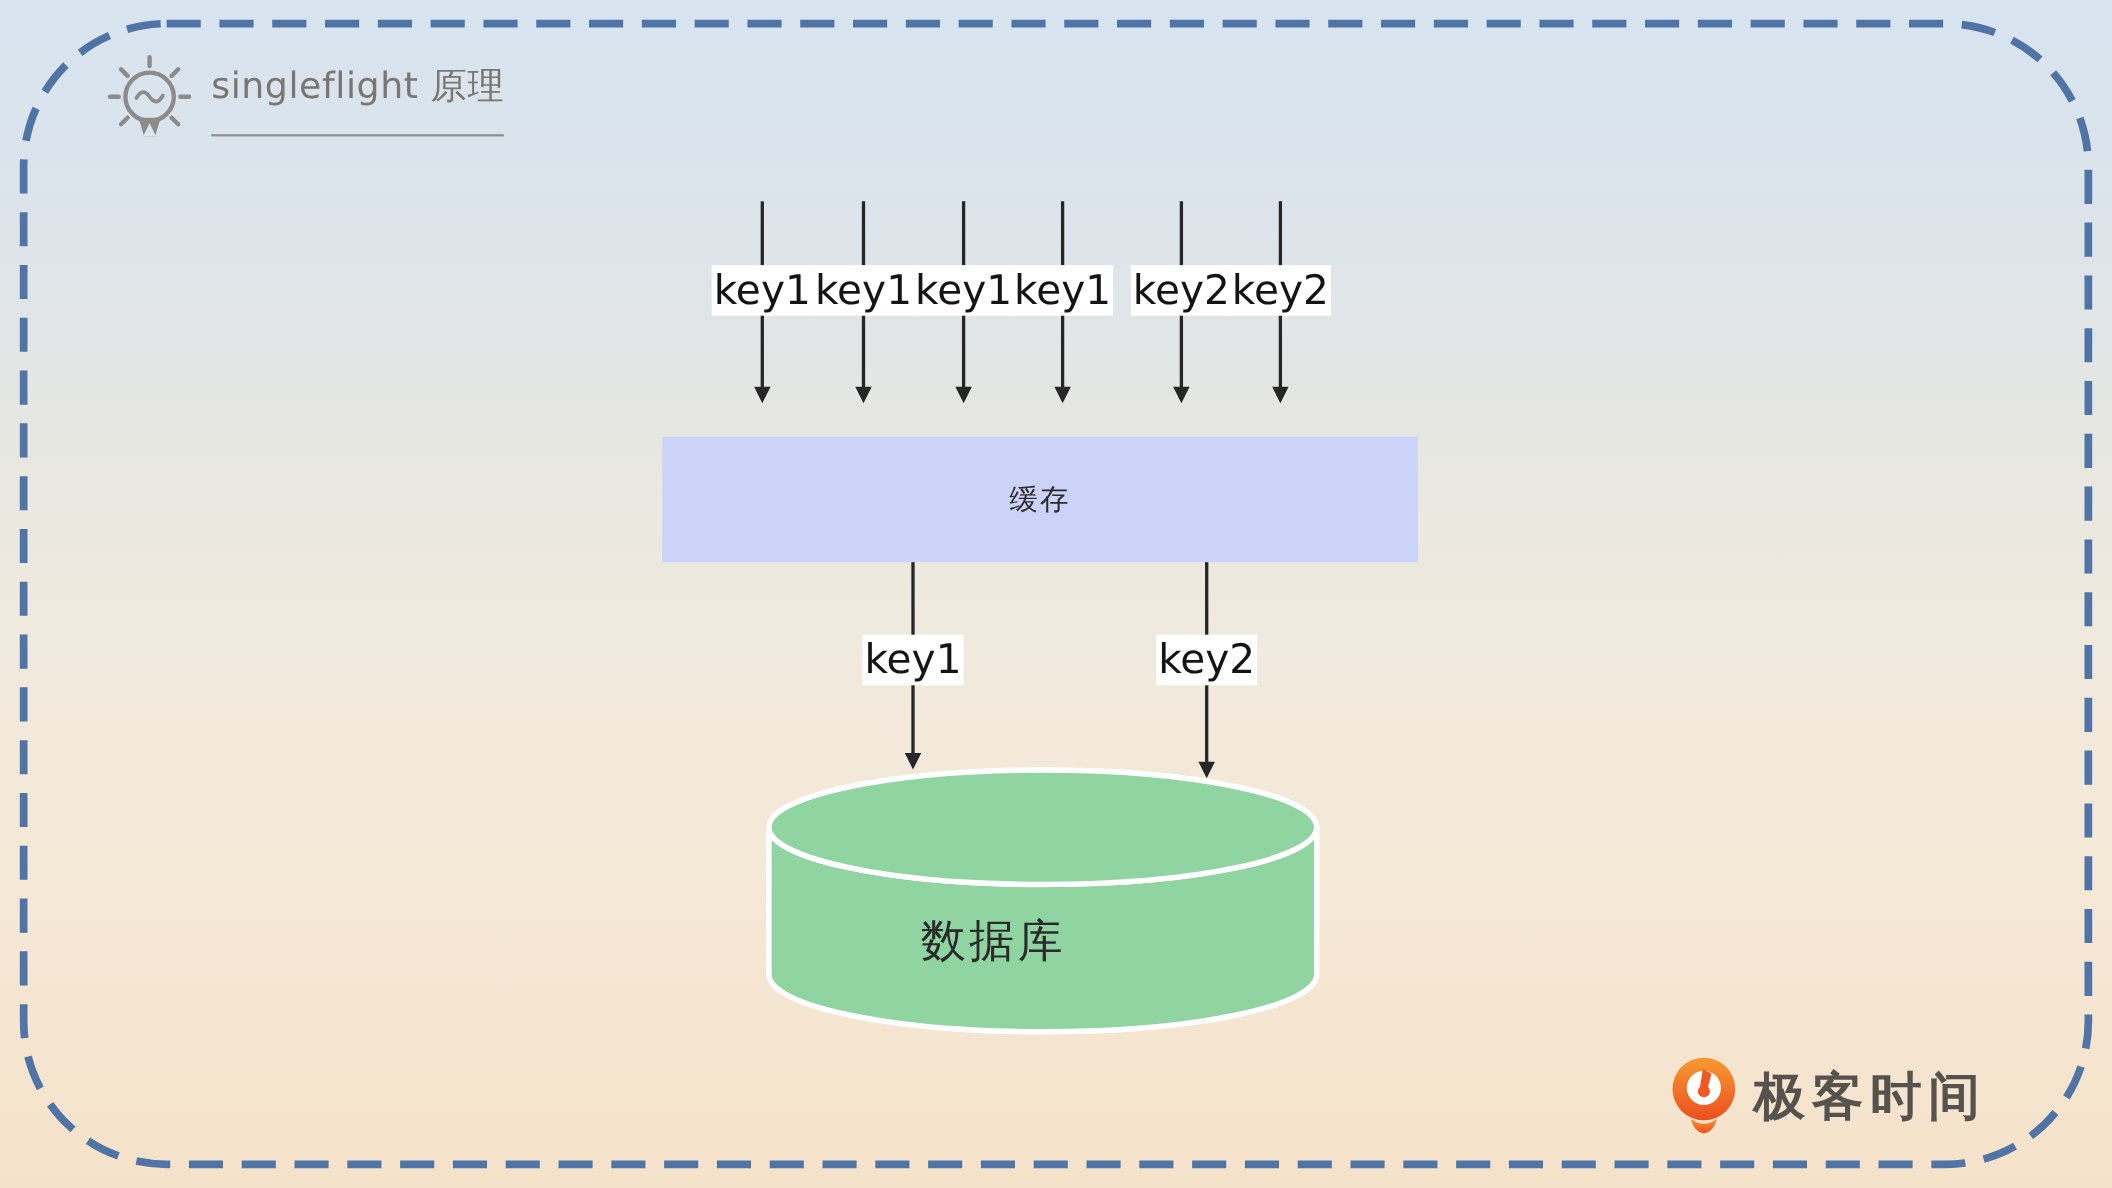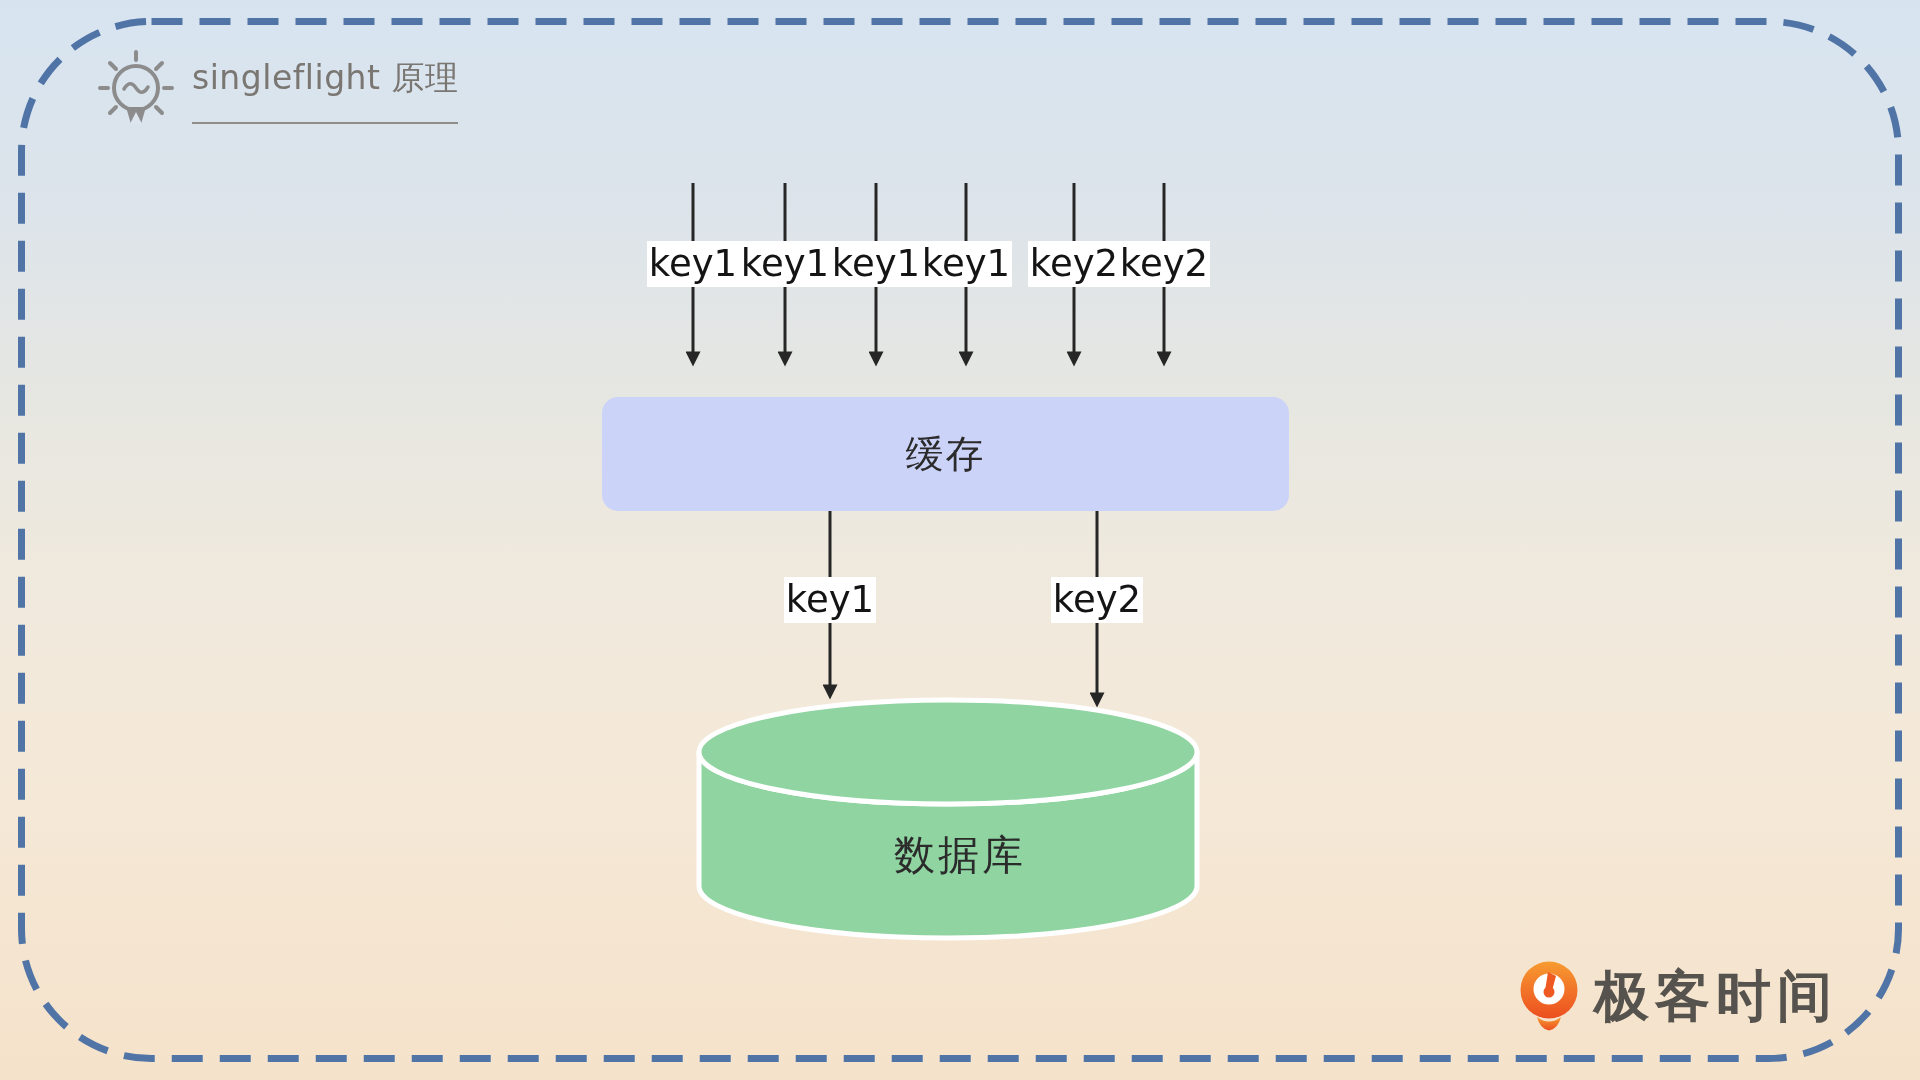--- a/index.html
+++ b/index.html
@@ -14,30 +14,30 @@
     font-size:33px;color:#7a7672;letter-spacing:0.5px;
     padding-bottom:21px;border-bottom:2px solid #908c89;
   }
   .key-label{
     position:absolute;width:92px;height:46px;line-height:46px;
     background:#ffffff;color:#141414;font-size:37px;text-align:center;
     white-space:nowrap;
   }
   .cache-box{
     position:absolute;left:602px;top:397px;width:687px;height:114px;
-    background:#ccd3f8;border-radius:16px;
+    background:#ccd3f8;border-radius:0;
     display:flex;align-items:center;justify-content:center;
-    font-size:38px;color:#2b2b2b;letter-spacing:2px;
+    font-size:26px;color:#2b2b2b;letter-spacing:2px;
   }
   .db-label{
-    position:absolute;left:810px;top:828px;width:300px;text-align:center;
+    position:absolute;left:753px;top:828px;width:300px;text-align:center;
     font-size:41px;color:#2b2b2b;letter-spacing:3px;
   }
   .logo{position:absolute;left:1518px;top:960px;display:flex;align-items:center;gap:14px;}
-  .logo-text{font-size:55px;font-weight:bold;color:#56534e;letter-spacing:6px;white-space:nowrap;}
+  .logo-text{font-size:47px;font-weight:bold;color:#56534e;letter-spacing:6px;white-space:nowrap;}
 </style>
 </head>
 <body>
 
 <div class="canvas">
 
   <svg class="layer" viewBox="0 0 1920 1080">
     <defs>
       <marker id="ah" viewBox="0 0 10 10" refX="7" refY="5" markerWidth="5.6" markerHeight="5" orient="auto-start-reverse" markerUnits="strokeWidth">
         <path d="M0,0 L10,5 L0,10 Z" fill="#262626"></path>

